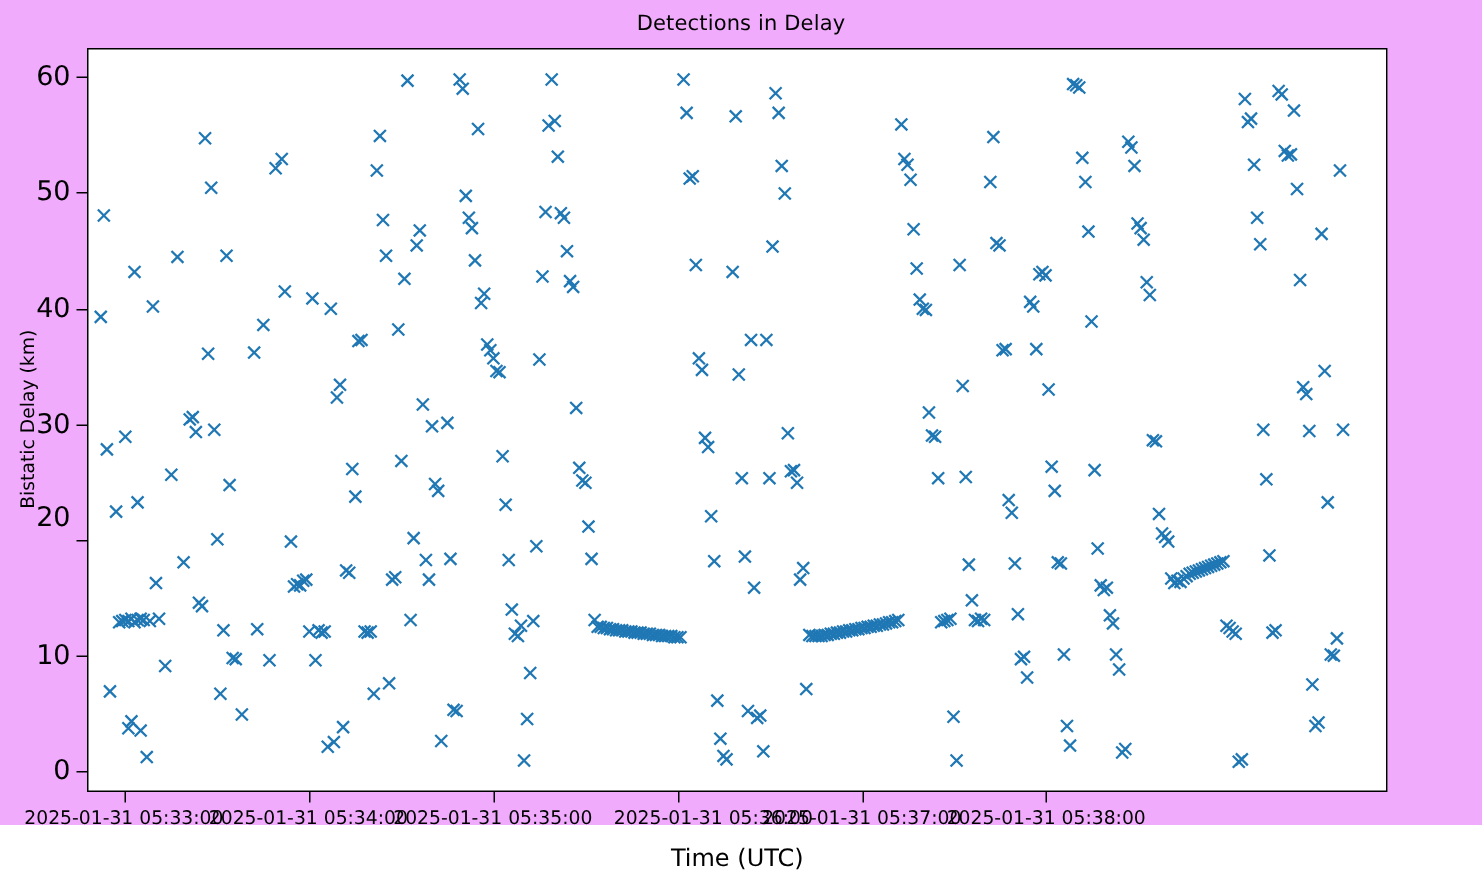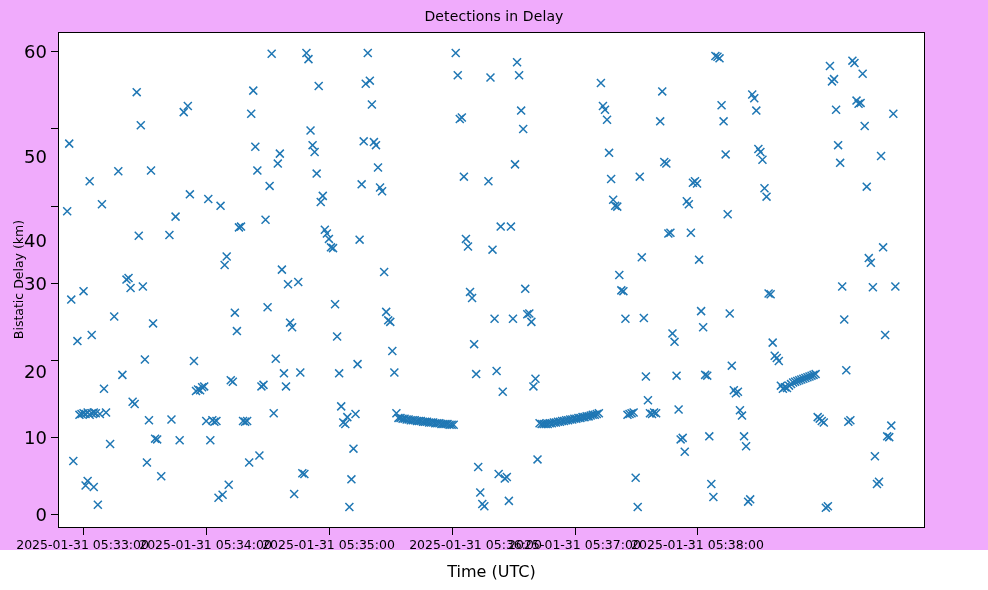--- a/index.html
+++ b/index.html
@@ -132,24 +132,24 @@
 
 <div id="figure">
 
   <div id="chart-title">Detections in Delay</div>
 
   <div id="yaxis-title">Bistatic Delay (km)</div>
 
   <div id="ylabels">
       <div class="tick-label-y" style="top: 482.115px;">0</div>
       <div class="tick-label-y" style="top: 404.977px;">10</div>
-      <div class="tick-label-y" style="top: 339px; margin-left: 40px;">20</div>
+      <div class="tick-label-y" style="top: 313px; margin-left: 40px;">20</div>
       <div class="tick-label-y" style="top: 250.7px;">30</div>
-      <div class="tick-label-y" style="top: 173.561px; margin-top: 34px;">40</div>
-      <div class="tick-label-y" style="top: 96.423px; margin-top: 28px;">50</div>
+      <div class="tick-label-y" style="top: 173.561px;">40</div>
+      <div class="tick-label-y" style="top: 96.423px;">50</div>
       <div class="tick-label-y" style="top: 19.2846px;">60</div>
     </div>
   <div id="yticks-marks">
       <div class="ytick-mark" style="top: 482.115px;"></div>
       <div class="ytick-mark" style="top: 404.977px;"></div>
       <div class="ytick-mark" style="top: 327.838px;"></div>
       <div class="ytick-mark" style="top: 250.7px;"></div>
       <div class="ytick-mark" style="top: 173.561px;"></div>
       <div class="ytick-mark" style="top: 96.423px;"></div>
       <div class="ytick-mark" style="top: 19.2846px;"></div>

